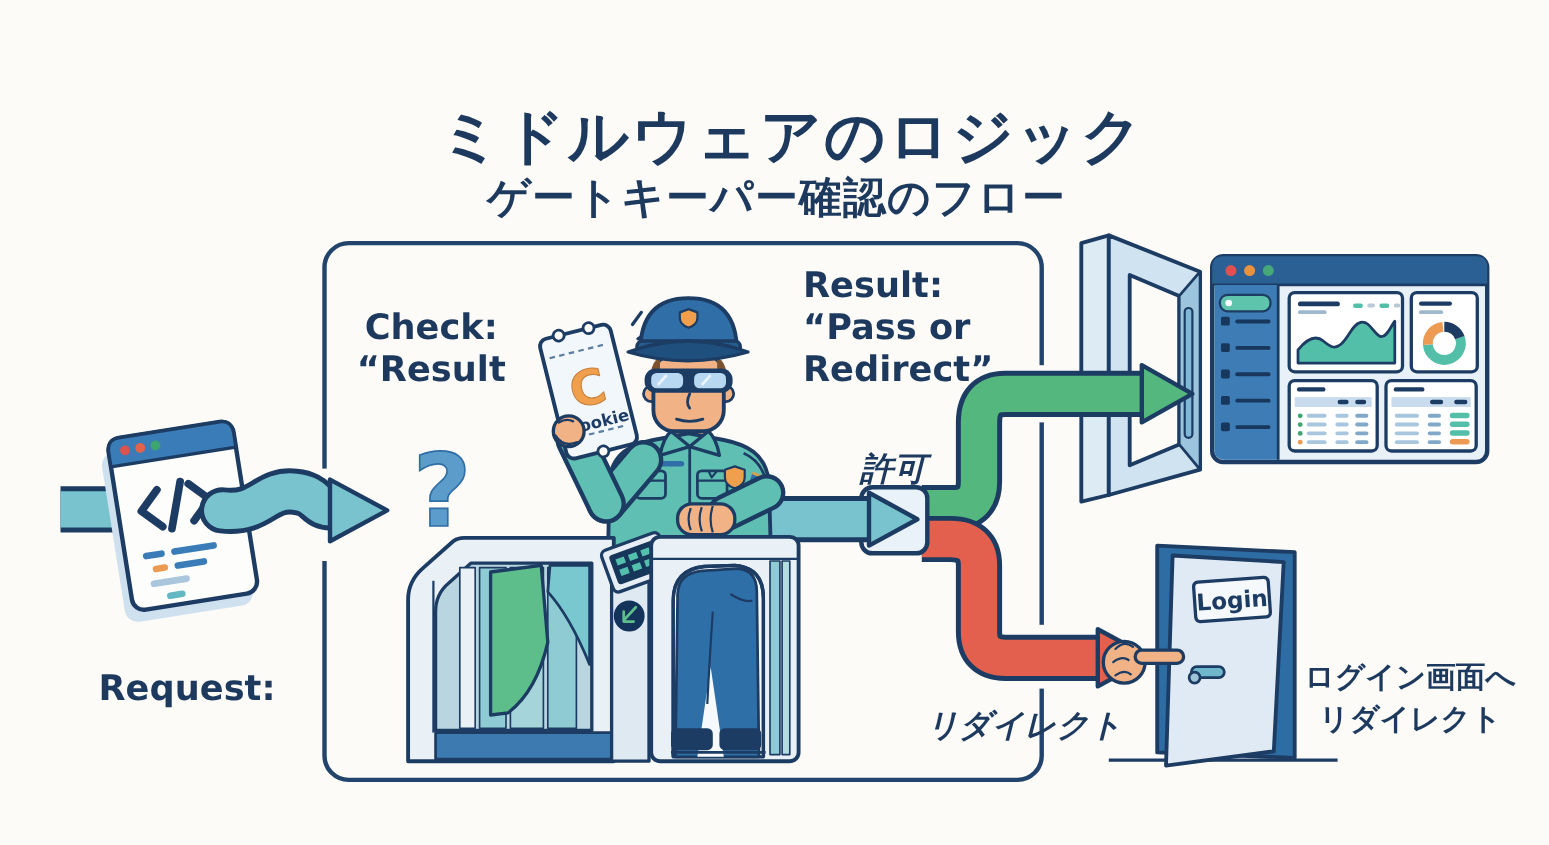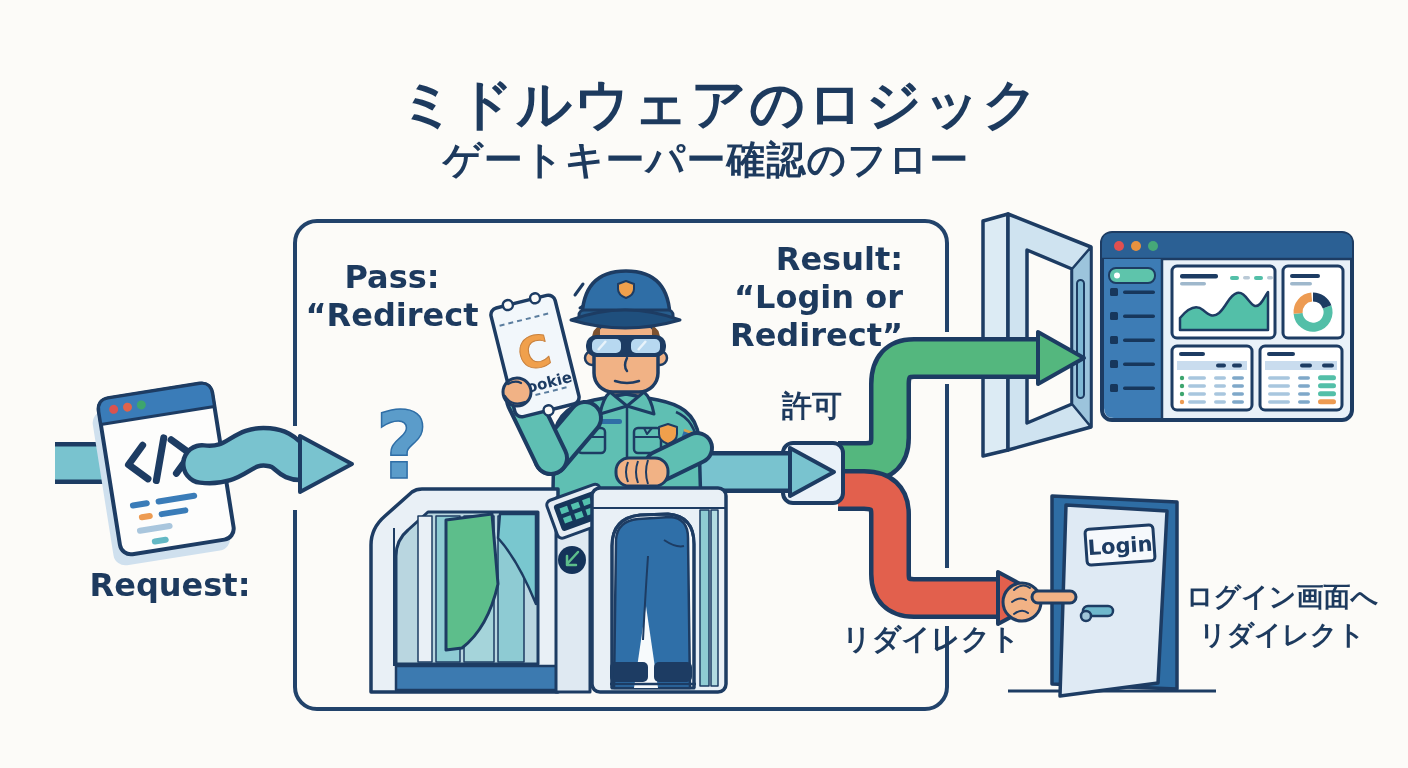--- a/index.html
+++ b/index.html
@@ -1,24 +1,24 @@
 <!DOCTYPE html>
 <html><head>
 <meta charset="utf-8">
 <style>
   html,body{margin:0;padding:0;}
   #canvas{position:relative;width:1408px;height:768px;background:#fcfbf8;overflow:hidden;
           font-family:"DejaVu Sans",sans-serif;color:#1d3a5e;}
   #art{position:absolute;left:0;top:0;}
-  .lbl{position:absolute;font-weight:800;color:#1d3a5e;white-space:nowrap;text-align:right;}
-  .ctr{transform:translateX(-50%);text-align:center;}
+  .lbl{position:absolute;font-weight:800;color:#1d3a5e;white-space:nowrap;}
+  .ctr{transform:translateX(-50%);text-align:center;margin-top:20px;}
   .title{font-size:55px;letter-spacing:2px;}
   .subtitle{font-size:39px;letter-spacing:1px;}
   .big{font-size:32px;line-height:38px;}
-  .jp{font-size:29px;}
+  .jp{font-size:29px;font-style:italic;}
   .caption{font-size:27px;line-height:38px;text-align:center;}
 </style>
 </head>
 <body>
 
 <div id="canvas">
 
 <svg id="art" width="1408" height="768" viewBox="0 0 1408 768">
   <defs>
     <clipPath id="rb">
@@ -331,32 +331,32 @@
             <rect x="1298" y="400.2" width="12" height="3.5" rx="1.75" fill="#7fa8c9"></rect>
             <rect x="1318" y="399.2" width="18" height="5" rx="2.5" fill="#ed9b52"></rect>
       </g>
     </g>
   </g>
 </svg>
 
 <div class="lbl ctr title" style="left:720px;top:68px;">ミドルウェアのロジック</div>
 <div class="lbl ctr subtitle" style="left:706px;top:133px;">ゲートキーパー確認のフロー</div>
 
-<div class="lbl ctr big" style="left:170px;top:566px;text-align:right;">
+<div class="lbl ctr big" style="left:170px;top:586px;text-align:right;">
   <div>Request:</div>
 </div>
 
 <div class="lbl ctr big" style="left:392px;top:258px;">
-  <div>Pass:</div>
-  <div>“Redirect</div>
+  <div>Check:</div>
+  <div>“Result</div>
 </div>
 
 <div class="lbl big" style="left:730px;top:240px;">
   <div>Result:</div>
-  <div>“Login or</div>
+  <div>“Pass or</div>
   <div>Redirect”</div>
 </div>
 
 <div class="lbl ctr jp" style="left:812px;top:386px;font-size:30px;">許可</div>
 <div class="lbl ctr jp" style="left:931px;top:620px;">リダイレクト</div>
 
 <div class="lbl ctr caption" style="left:1282px;top:578px;">
   <div>ログイン画面へ</div>
   <div>リダイレクト</div>
 </div>

